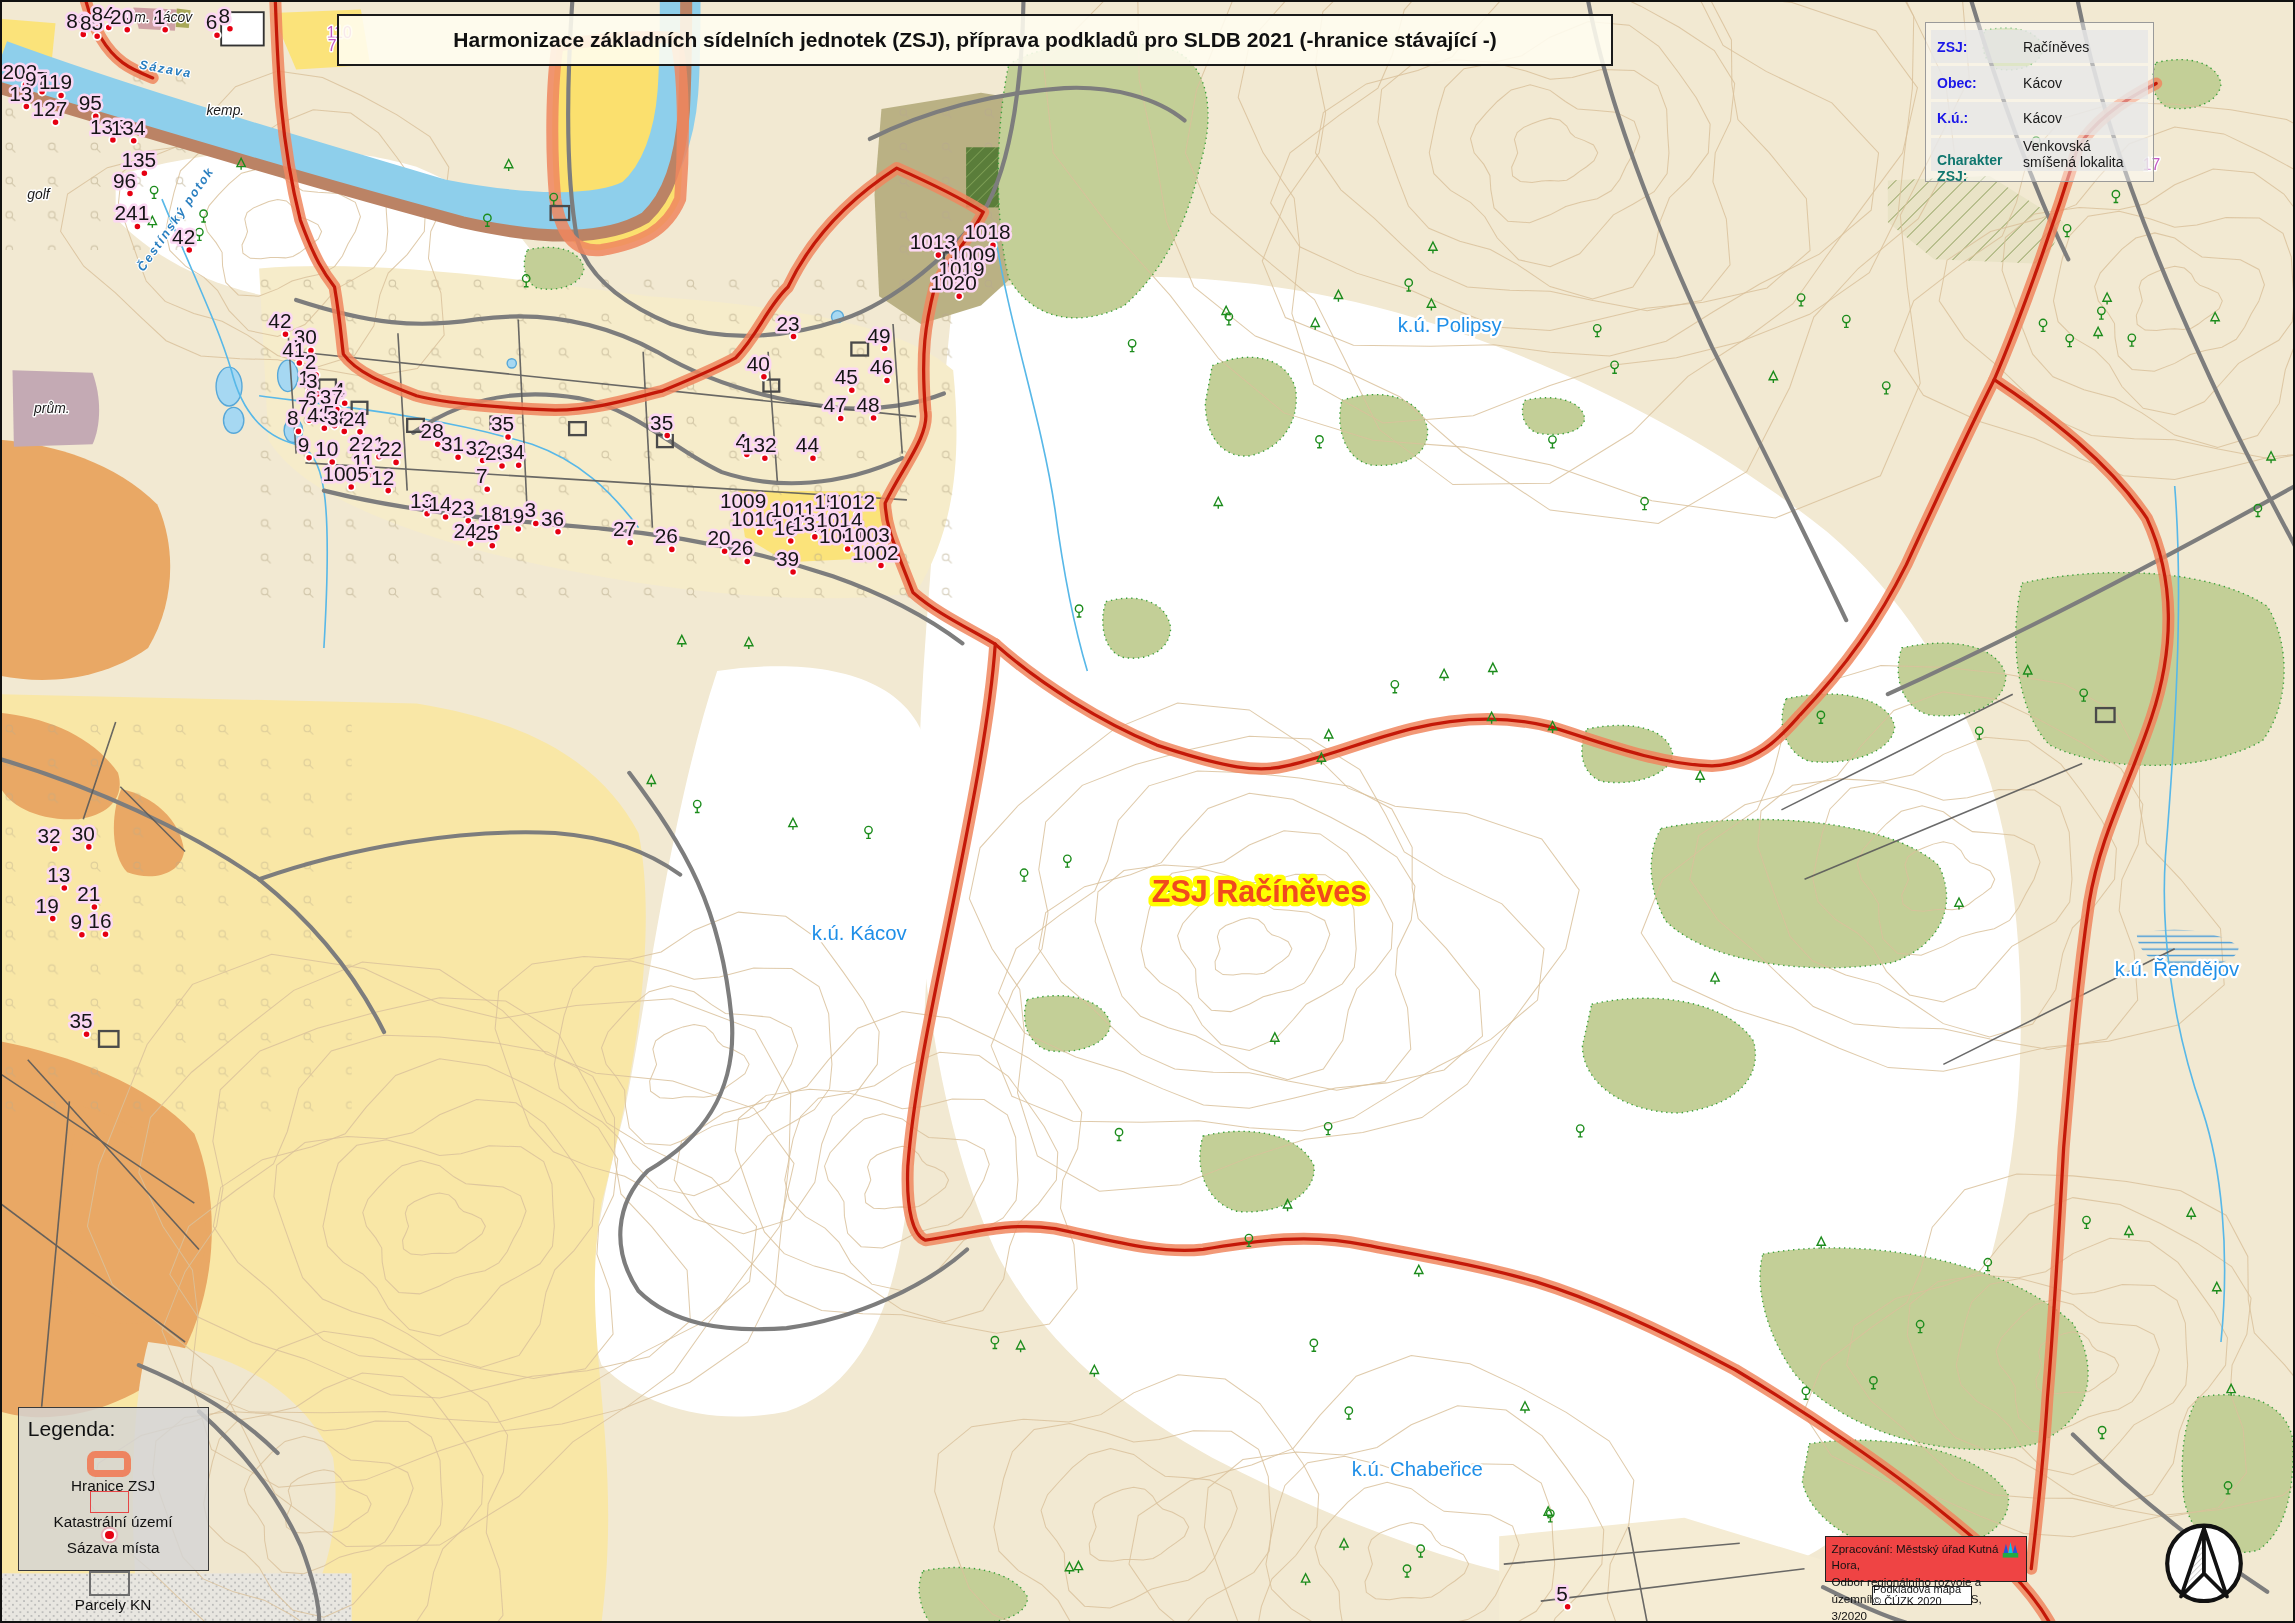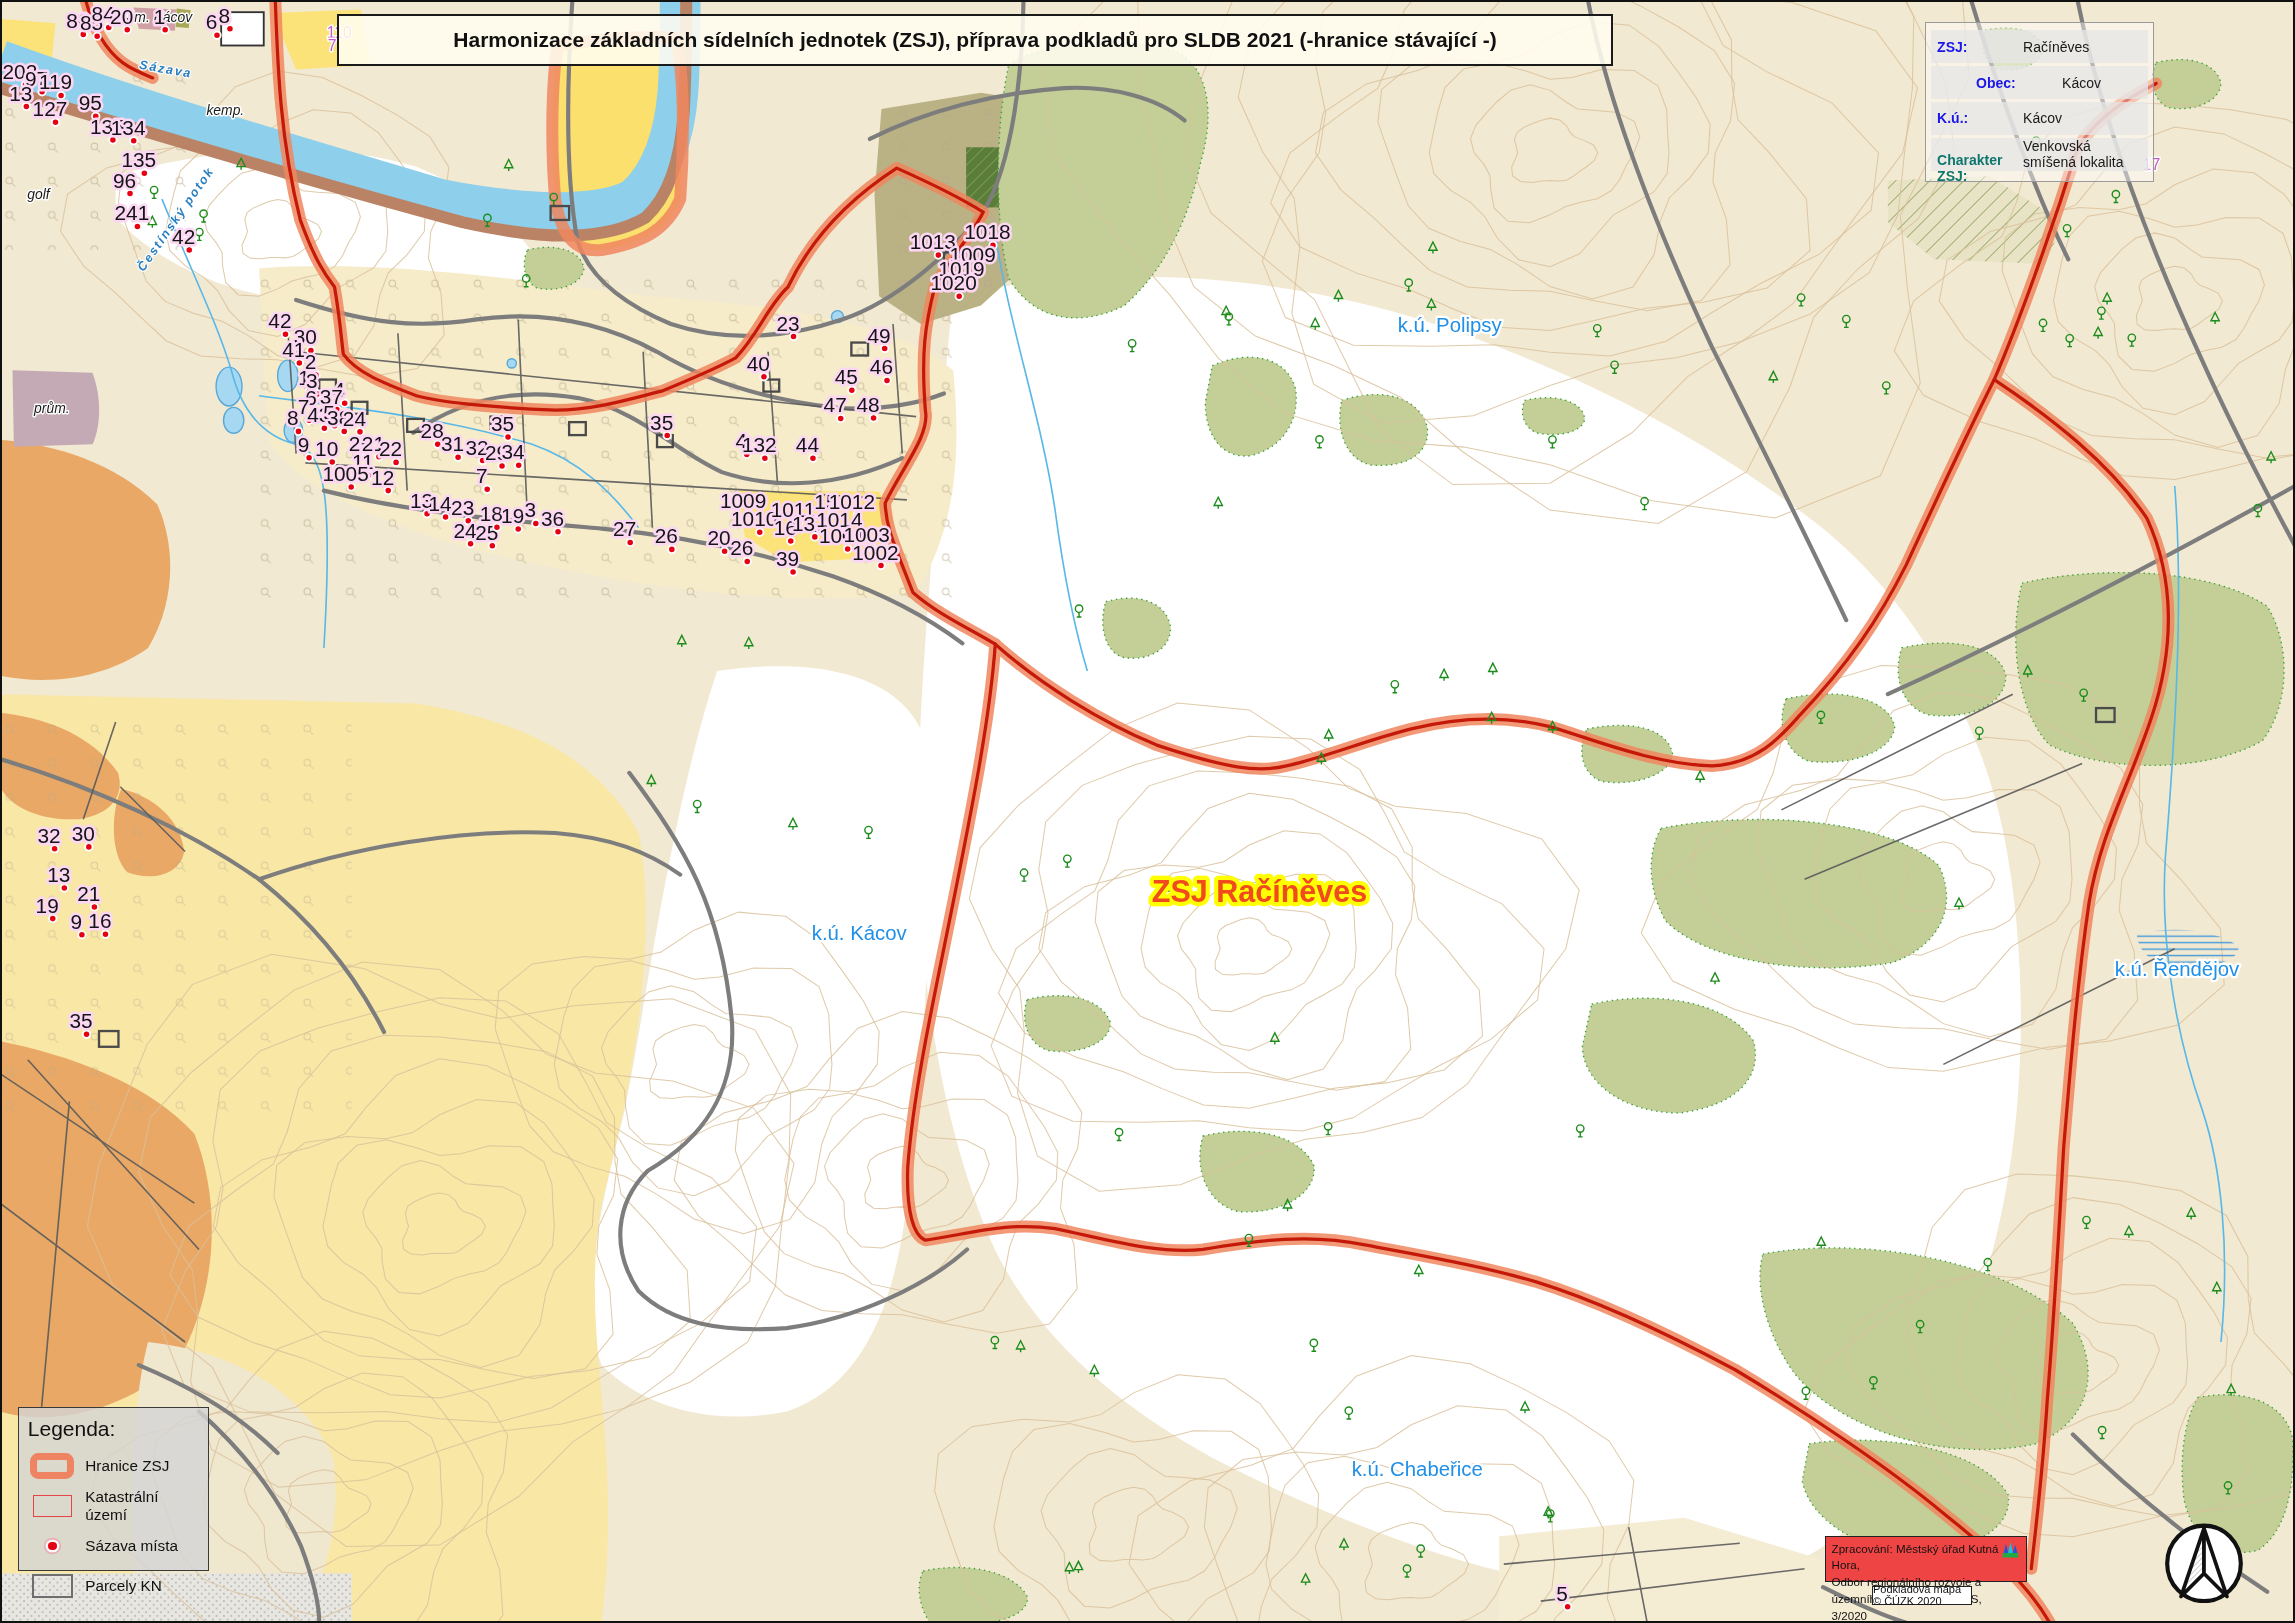--- a/index.html
+++ b/index.html
@@ -17,21 +17,21 @@
   #info-box{left:1925px;top:22px;width:229px;height:160px;
     background:rgba(255,255,255,0.45);border:0.9px solid #9a9a9a;padding:4.6px 0;}
   .info-row{display:flex;align-items:center;height:33px;margin:2.8px 4.6px;
     background:rgba(230,230,230,0.78);padding:0 6.5px;}
   .info-row .lbl{font-weight:bold;font-size:14px;min-width:86px;}
   .info-row .val{font-size:14px;color:#1a1a1a;}
   
   #legend{left:17.6px;top:1407px;width:191px;height:164px;
     background:rgba(212,212,212,0.82);border:1.4px solid #3a3a3a;padding:6.5px 8.3px;}
   #legend h3{margin:2.8px 0 9.3px 0.9px;font-size:21px;font-weight:normal;color:#111;}
-  .leg-item{display:flex;align-items:center;margin-bottom:10.2px;height:30px;}
+  .leg-item{display:flex;align-items:center;margin-bottom:10.2px;height:30px;flex-direction:column;}
   .leg-sym{width:51px;display:flex;justify-content:center;margin-right:7.4px;flex:none;}
   .leg-label{font-size:15.3px;color:#111;}
   .sym-zsj{width:30px;height:12px;border:7.4px solid #ee8461;border-radius:8.3px;background:transparent;}
   .sym-ku{width:37px;height:20.4px;border:1.9px solid #e64545;background:transparent;}
   .sym-addr{width:8.3px;height:8.3px;border-radius:50%;background:#e60012;
     box-shadow:0 0 0 2.3px rgba(255,255,255,.95),0 0 0 4.2px rgba(240,150,170,.6);}
   .sym-kn{width:37px;height:20.4px;border:2.3px solid #6e6e6e;background:transparent;}
   
   #attr1{left:1825px;top:1536px;width:202px;height:46px;background:#ef4444;
     border:1.4px solid #222;padding:3.7px 5.6px;font-size:11.6px;line-height:16.7px;color:#111;}
@@ -696,21 +696,21 @@
   <div class="overlay" id="title-bar">
     <span>Harmonizace základních sídelních jednotek (ZSJ), příprava podkladů pro SLDB 2021 (-hranice stávající -)</span>
   </div>
 
   <div class="overlay" id="info-box">
       <div class="info-row">
         <span class="lbl" style="color: rgb(26, 22, 232);">ZSJ:</span>
         <span class="val">Račíněves</span>
       </div>
       <div class="info-row">
-        <span class="lbl" style="color: rgb(26, 22, 232); margin-left: 39px;">Obec:</span>
+        <span class="lbl" style="color: rgb(26, 22, 232);">Obec:</span>
         <span class="val">Kácov</span>
       </div>
       <div class="info-row">
         <span class="lbl" style="color: rgb(26, 22, 232);">K.ú.:</span>
         <span class="val">Kácov</span>
       </div>
       <div class="info-row">
         <span class="lbl" style="color: #0f766e; margin-top: 28px;">Charakter ZSJ:</span>
         <span class="val">Venkovská smíšená lokalita</span>
       </div>

